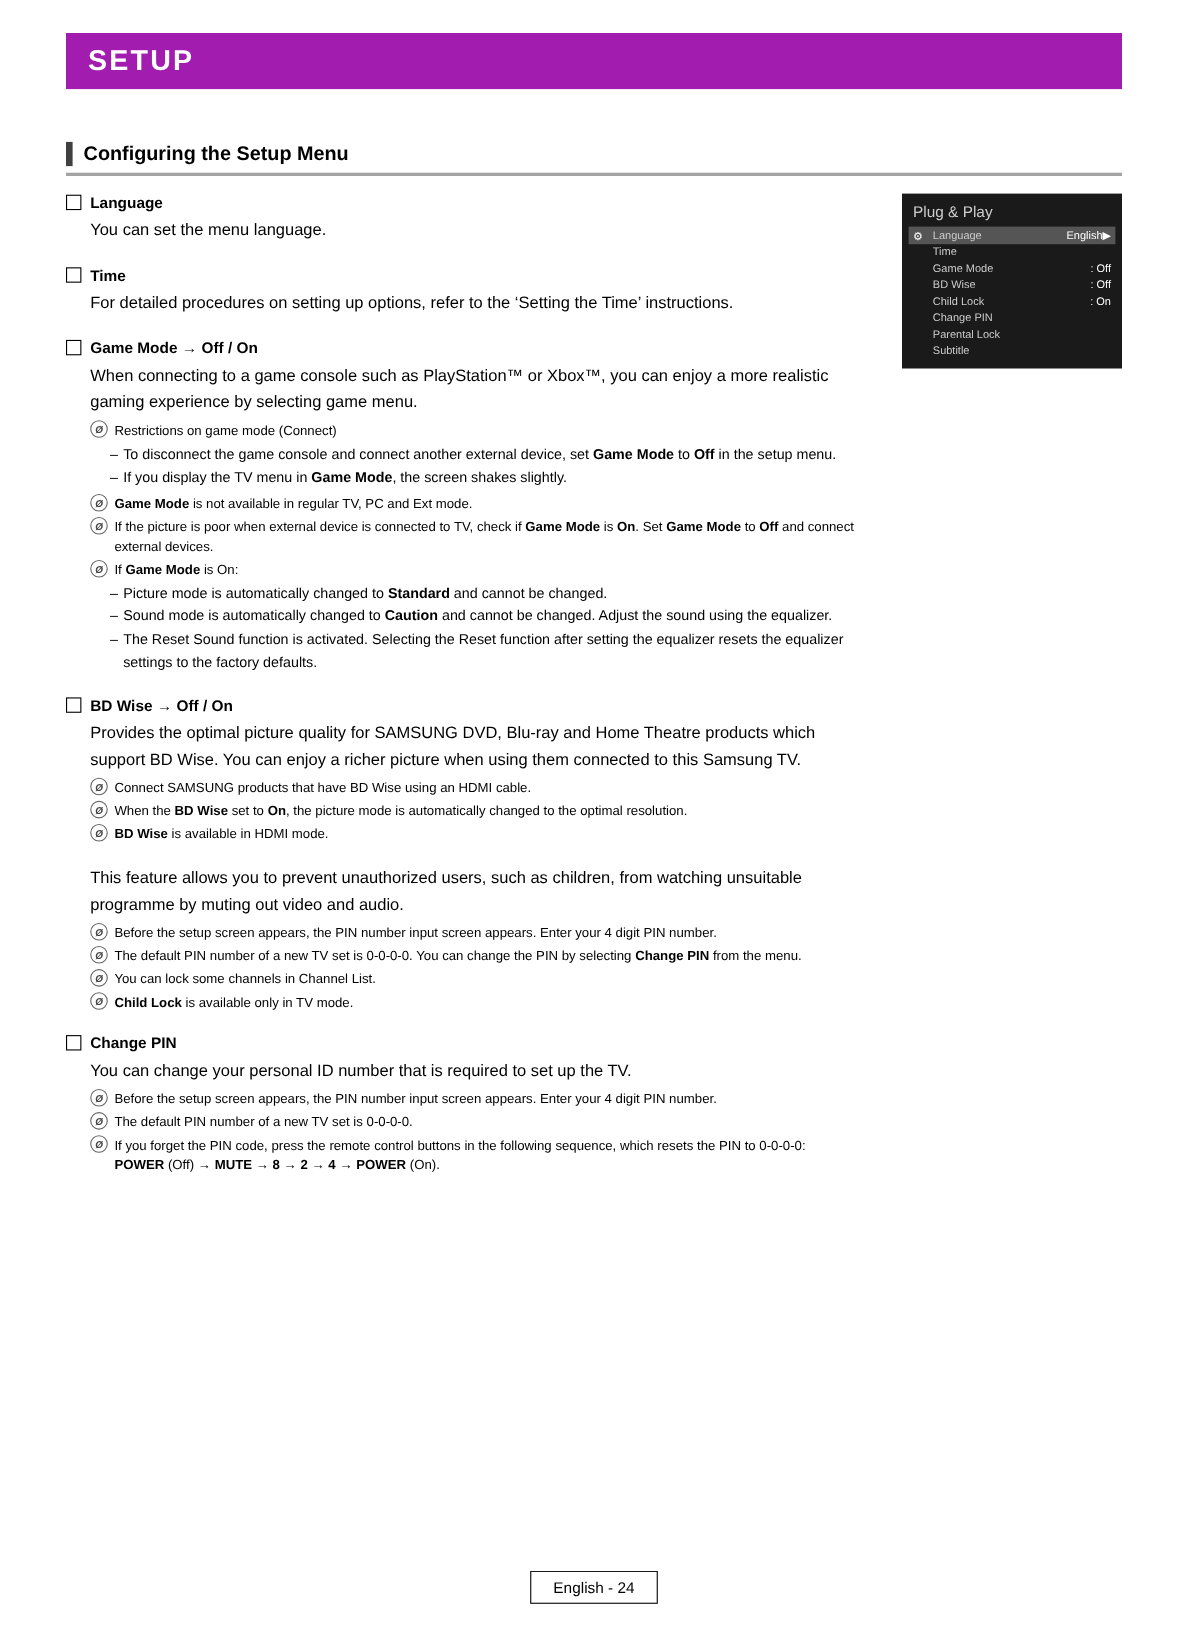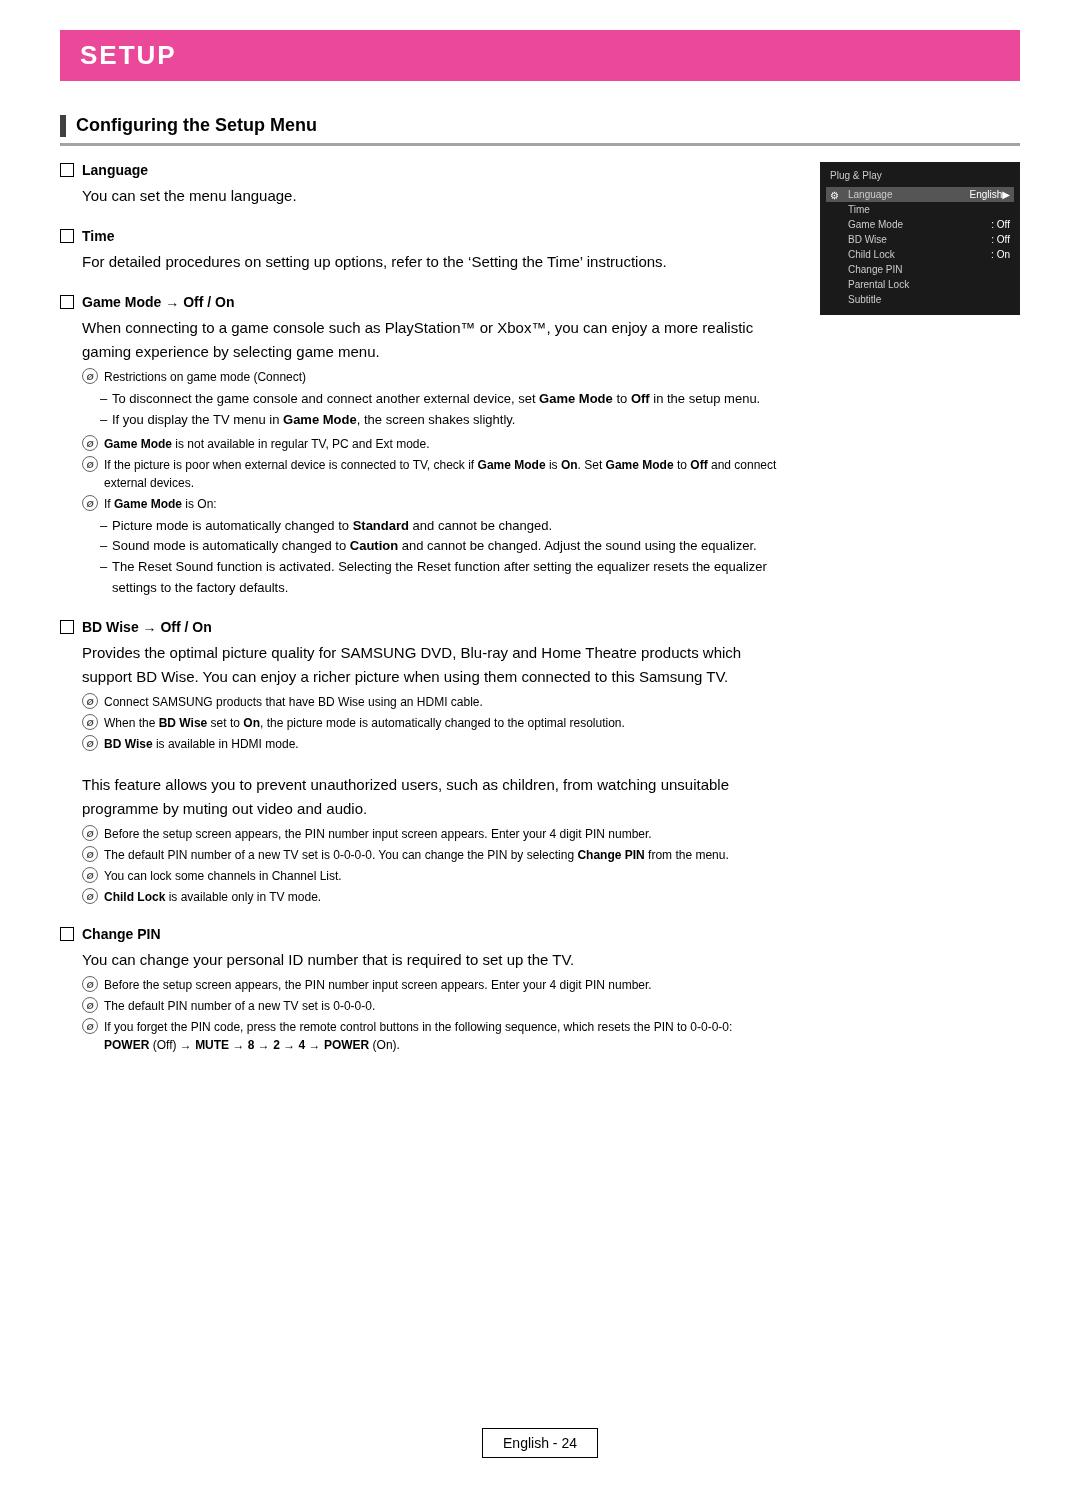--- a/index.html
+++ b/index.html
@@ -12,23 +12,23 @@
       font-family: Arial, sans-serif;
       font-size: 13px;
       background: #ffffff;
       color: #000000;
       width: 1080px;
       min-height: 1488px;
       padding: 30px 60px 60px 60px;
     }
 
     .page-title-bar {
-      background: #ec4899;
+      background: #a21caf;
       padding: 10px 20px;
-      margin-bottom: 34px;
+      margin-bottom: 48px;
     }
 
     .page-title {
       color: #ffffff;
       font-size: 26px;
       font-weight: bold;
       letter-spacing: 2px;
     }
 
     .section-header {
@@ -70,21 +70,21 @@
     .tv-menu-box {
       background: #1a1a1a;
       color: #ffffff;
       font-size: 11px;
       padding: 8px 10px;
       width: 200px;
     }
 
     .tv-menu-header {
       color: #cccccc;
-      font-size: 10px;
+      font-size: 14px;
       margin-bottom: 4px;
       padding-bottom: 2px;
     }
 
     .tv-menu-item {
       display: flex;
       align-items: center;
       padding: 2px 0;
       font-size: 10px;
     }

